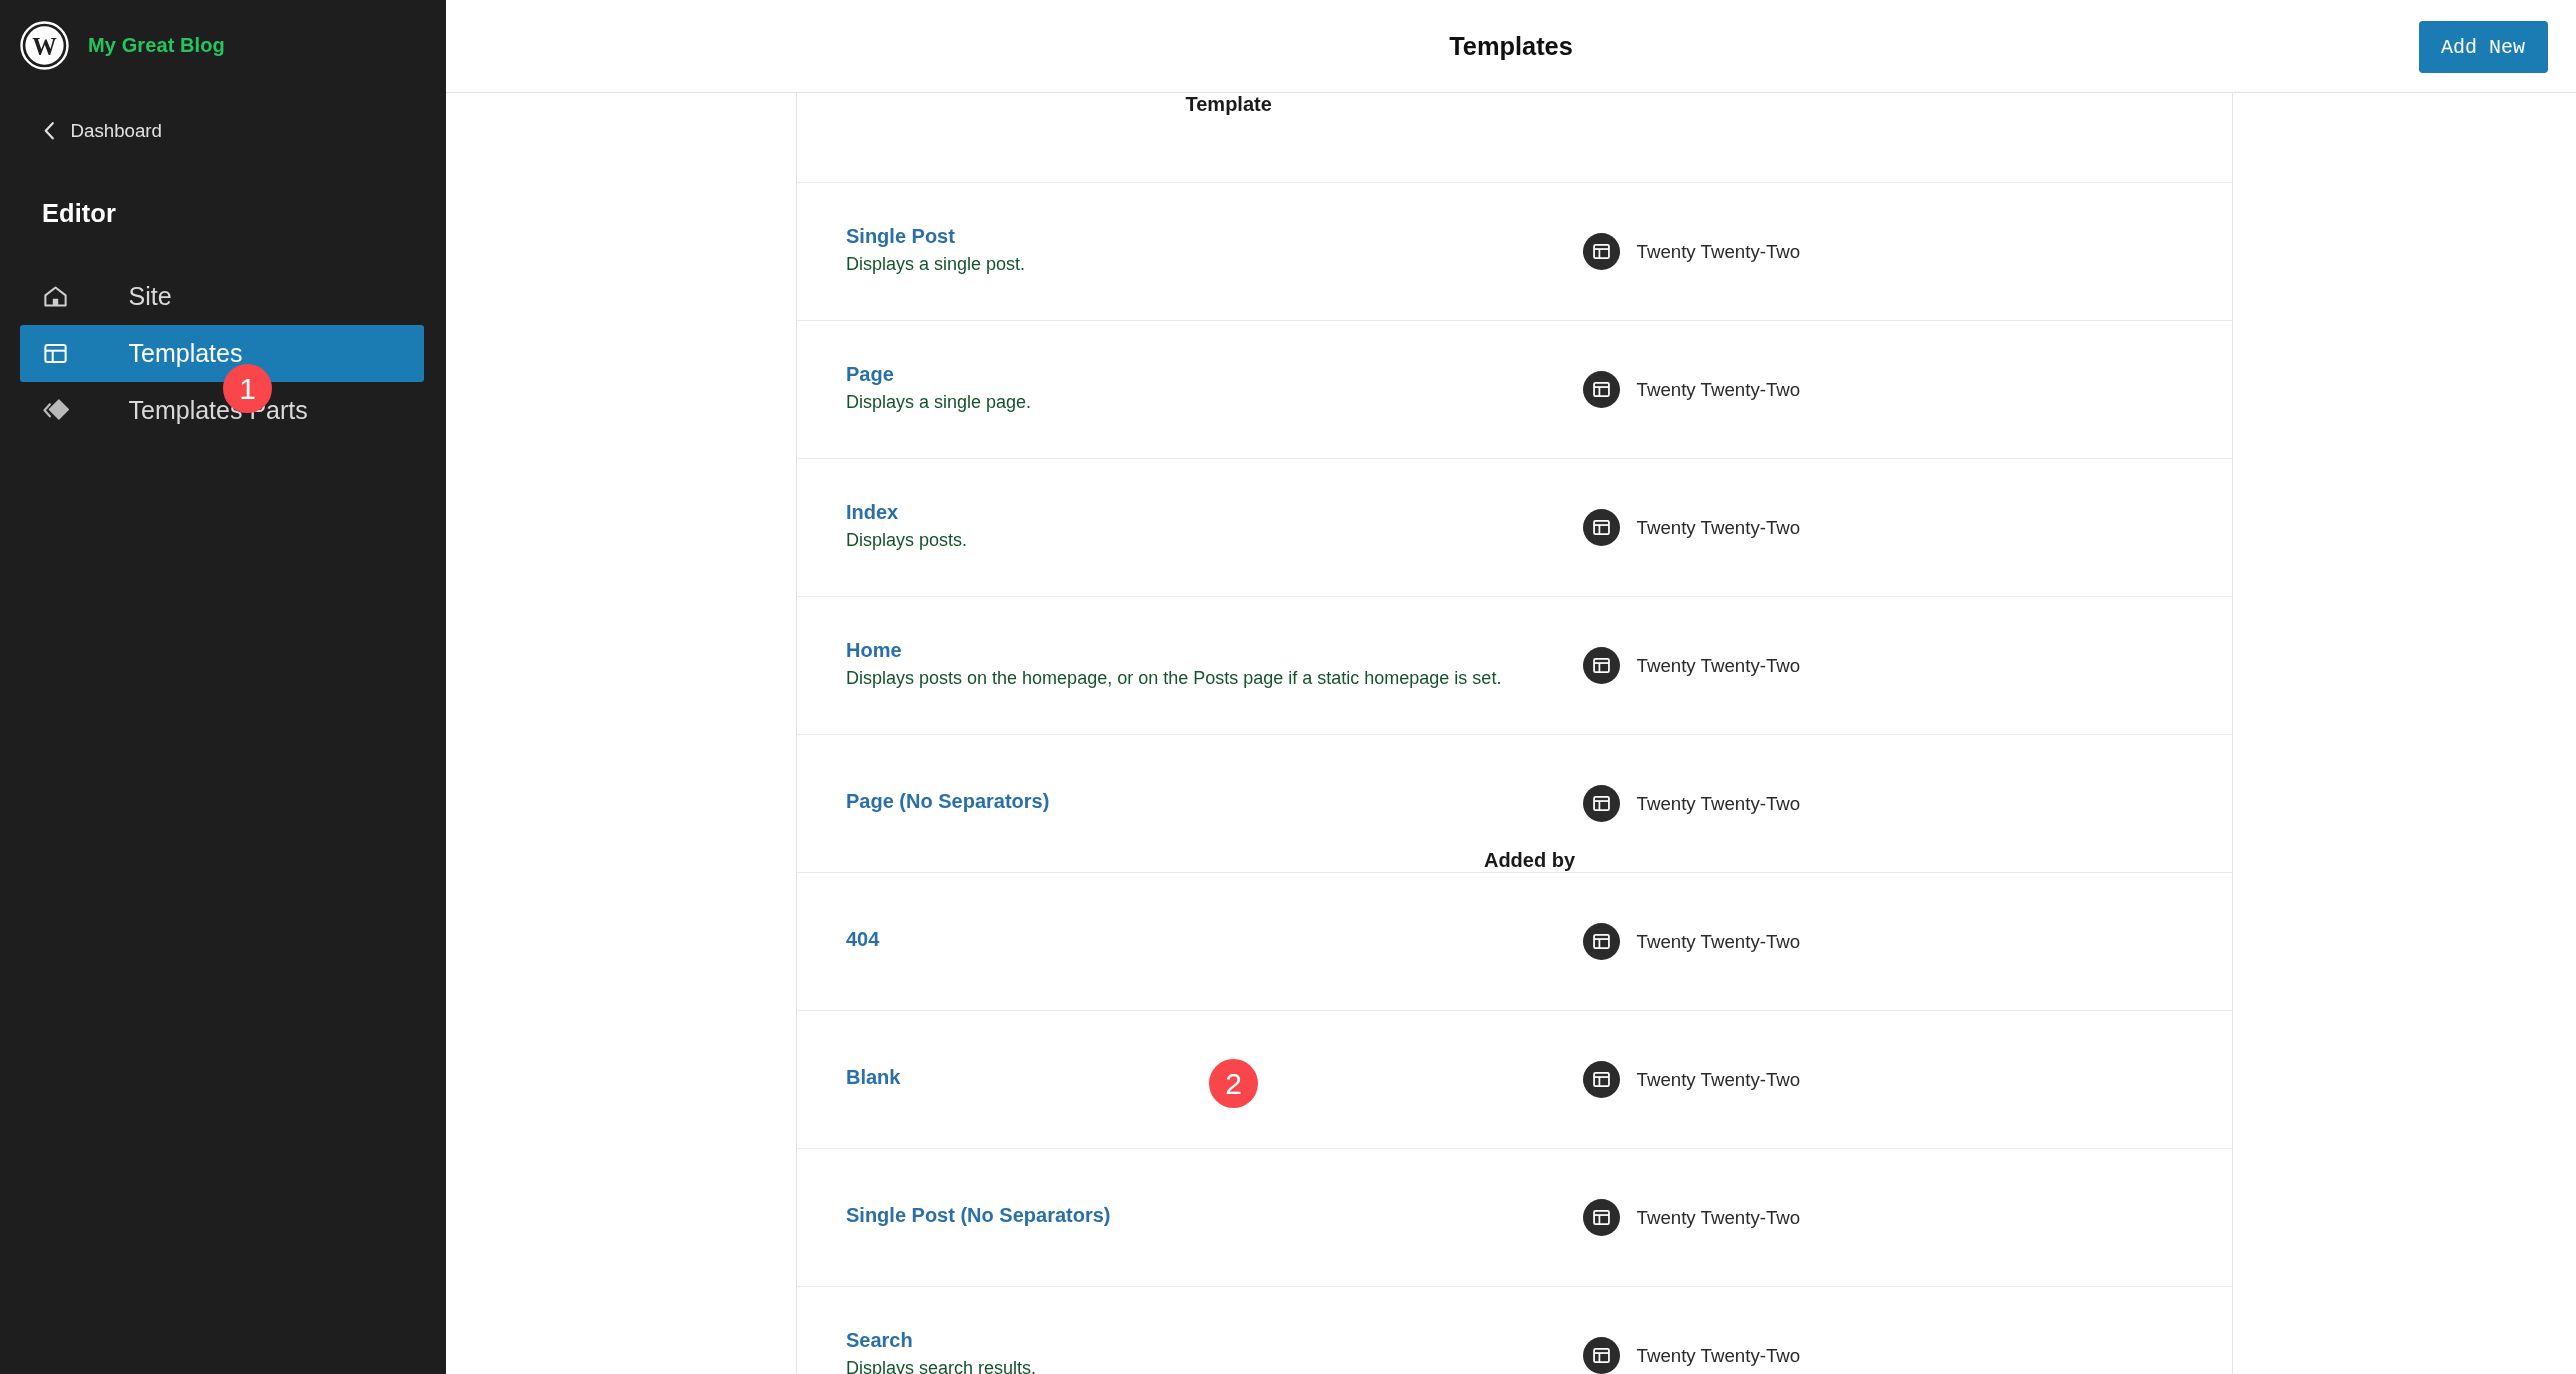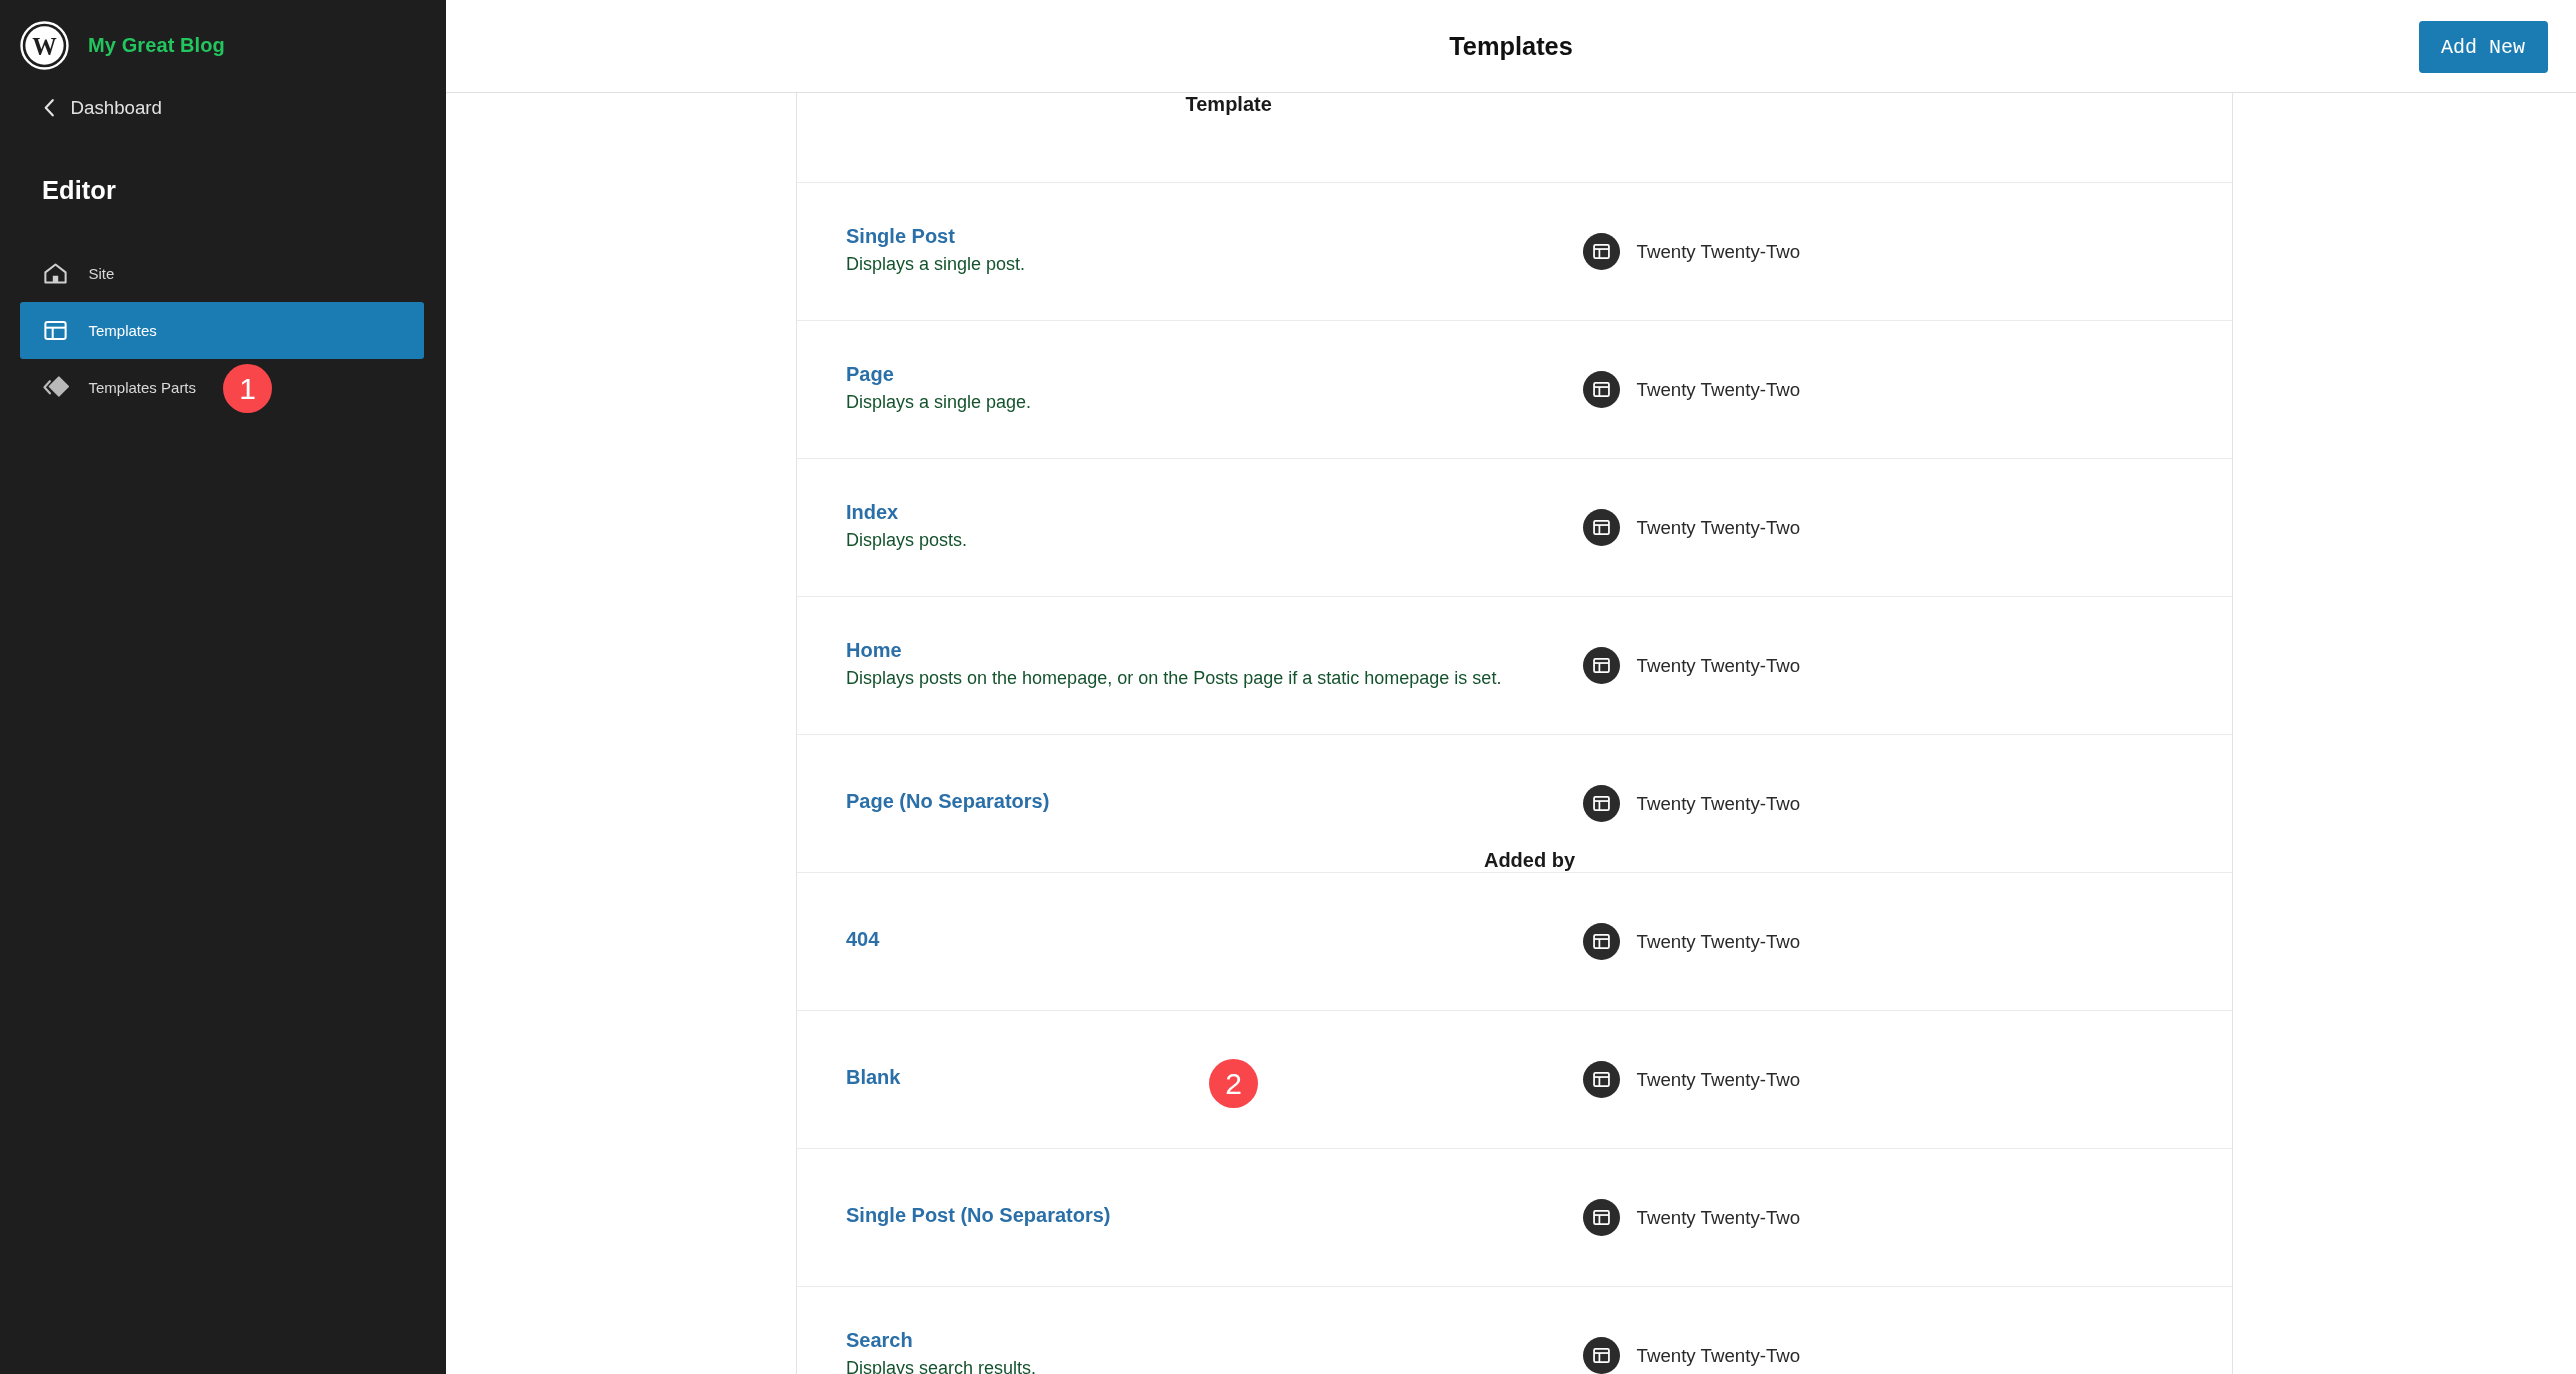--- a/index.html
+++ b/index.html
@@ -53,21 +53,21 @@
   .brand-title {
     font-size: 20px;
     font-weight: 700;
     color: #22c55e;
     letter-spacing: 0.1px;
   }
   .back-link {
     display: flex;
     align-items: center;
     gap: 13.5px;
-    margin-top: 22px;
+    margin-top: 45px;
     padding-left: 42px;
     height: 33px;
     cursor: pointer;
   }
   .back-chevron { width: 15px; height: 19.5px; display: block; flex: 0 0 15px; }
   .back-label { font-size: 18.7px; color: #e2e2e2; }
   .editor-heading {
     margin-top: 52px;
     padding-left: 42px;
     font-size: 25.4px;
@@ -82,21 +82,21 @@
     gap: 19.5px;
     height: 57px;
     margin: 0 22.5px 0 19.5px;
     padding-left: 22.5px;
     border-radius: 3px;
     cursor: pointer;
     position: relative;
   }
   .nav-item.active { background: #1b7cb3; }
   .nav-icon { width: 27px; height: 27px; flex: 0 0 27px; display: block; }
-  .nav-label { font-size: 15px; color: #d9d9d9; }
+  .nav-label { font-size: 25px; color: #d9d9d9; margin-left: 40px; }
   .nav-item.active .nav-label { color: #ffffff; }
 
   
   .badge {
     position: absolute;
     width: 49px; height: 49px;
     border-radius: 50%;
     background: #f9464b;
     color: #ffffff;
     font-size: 30px;

